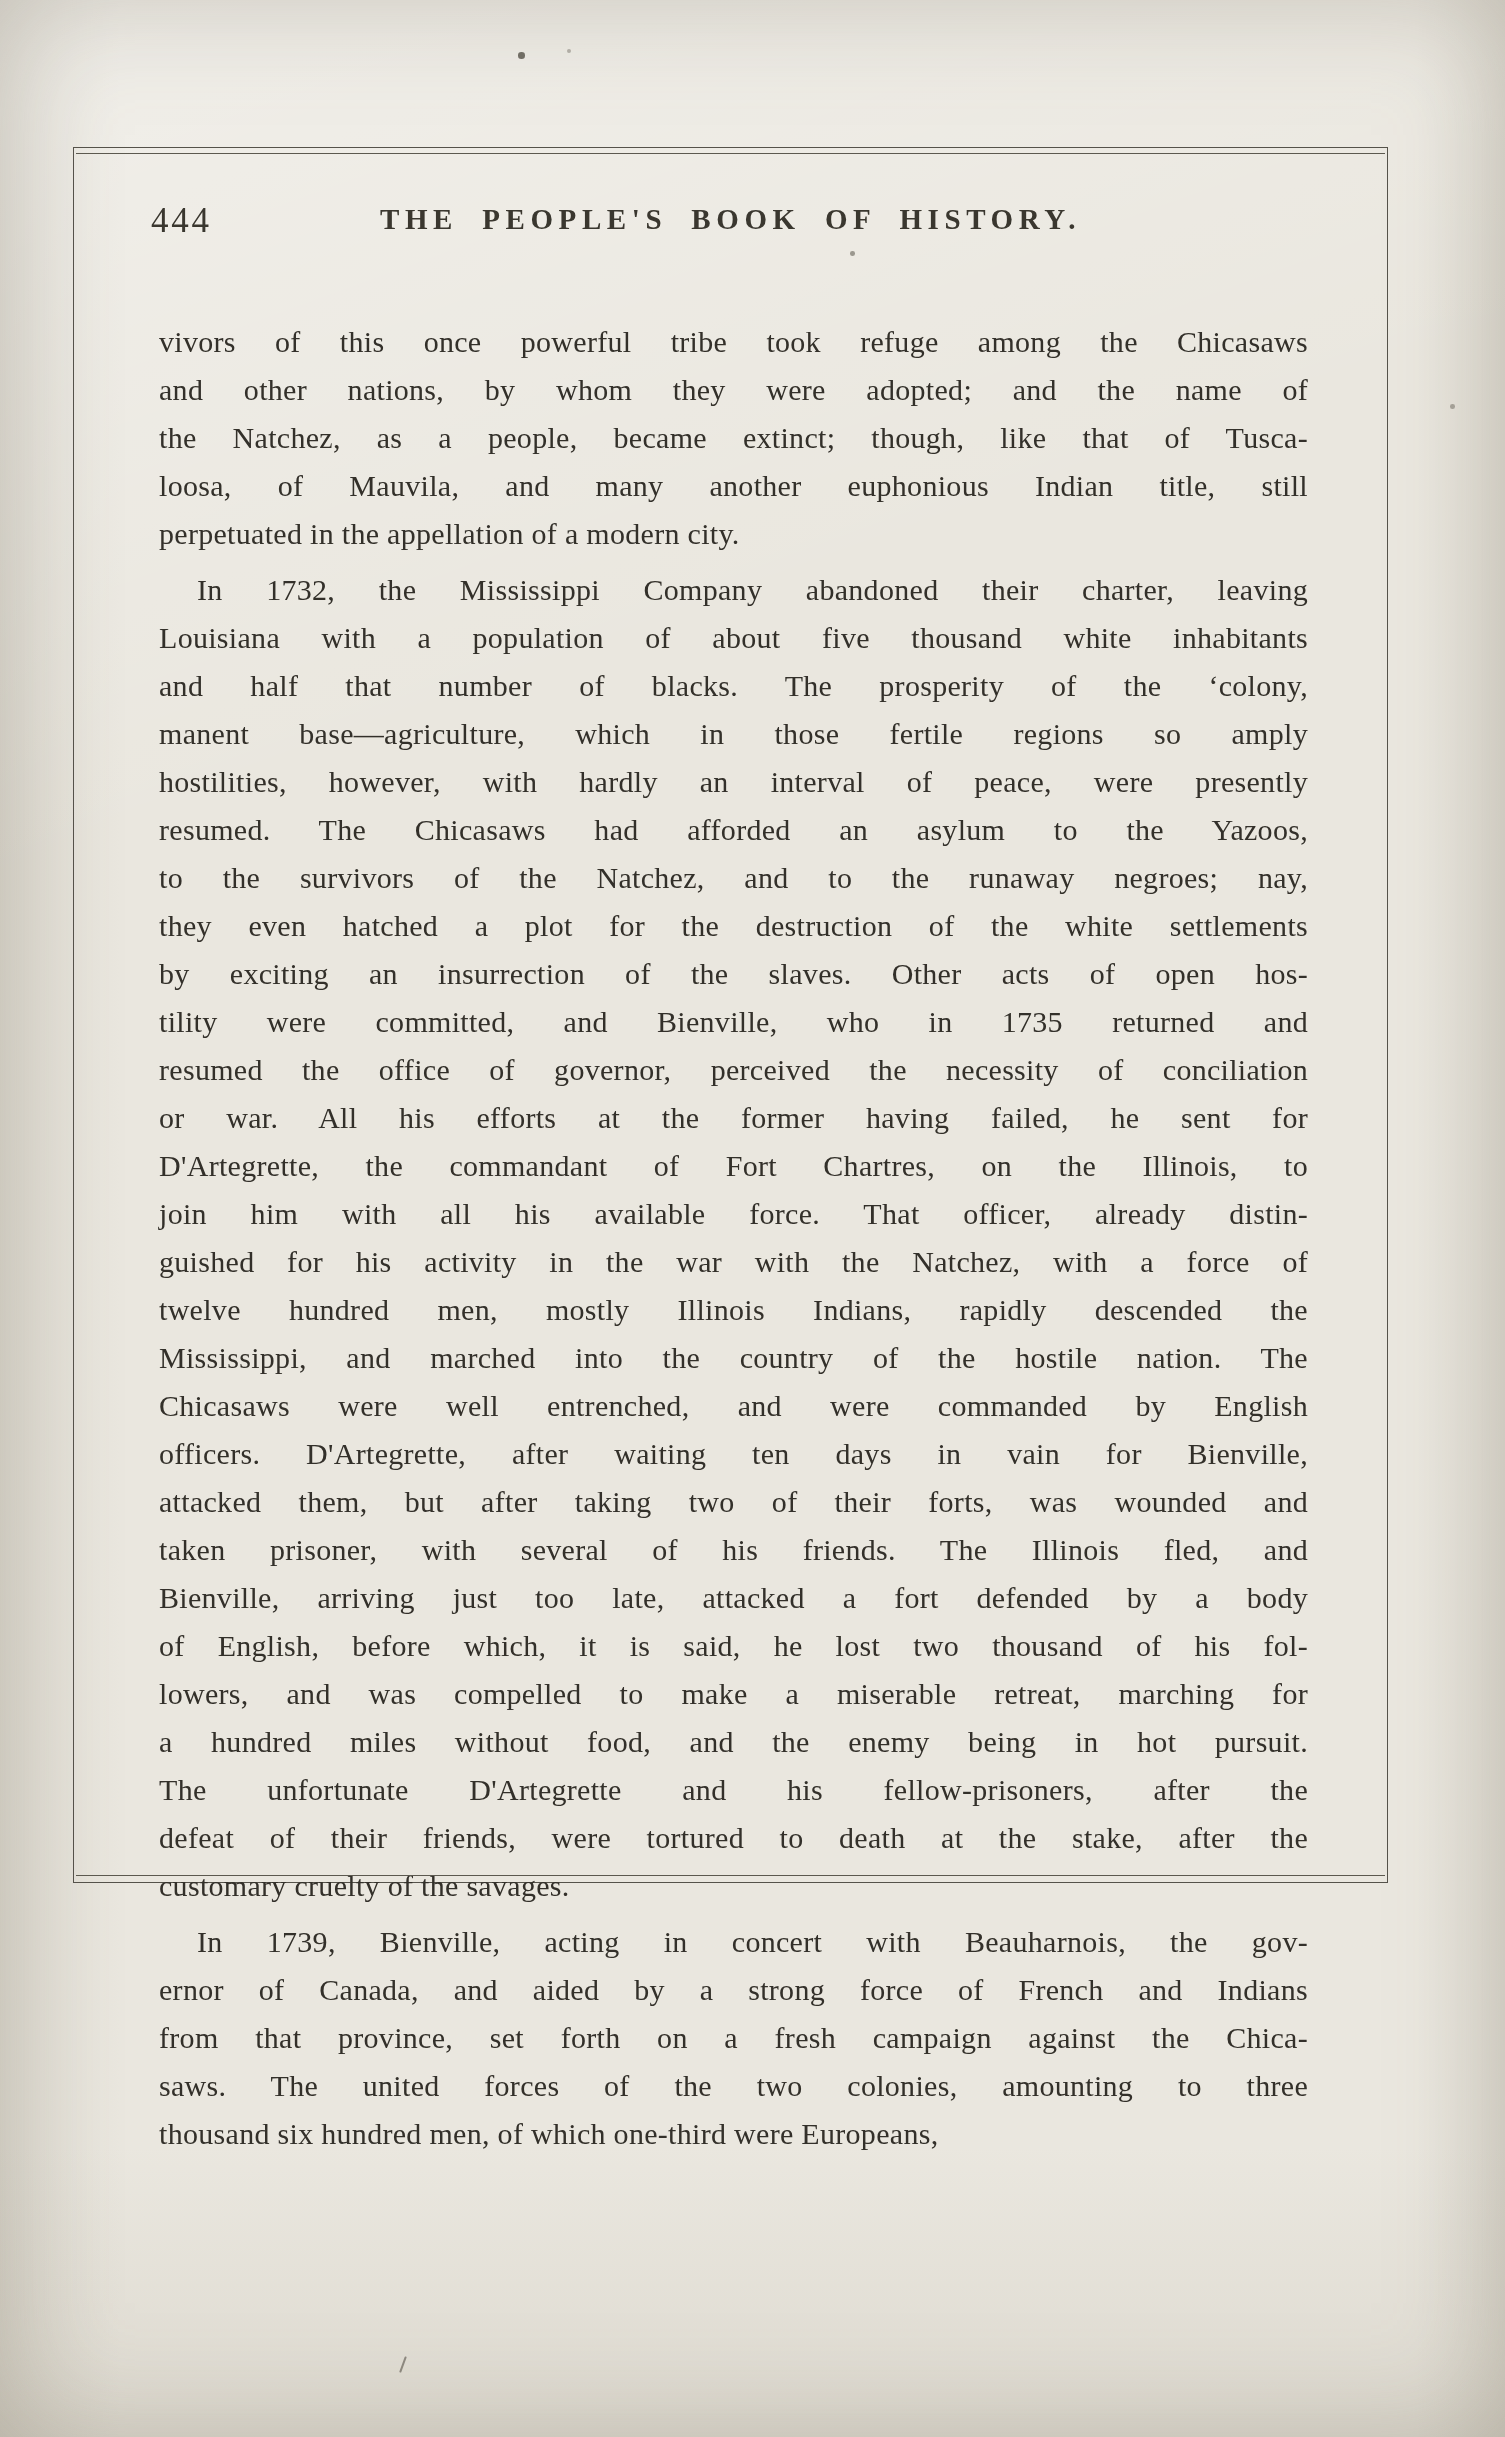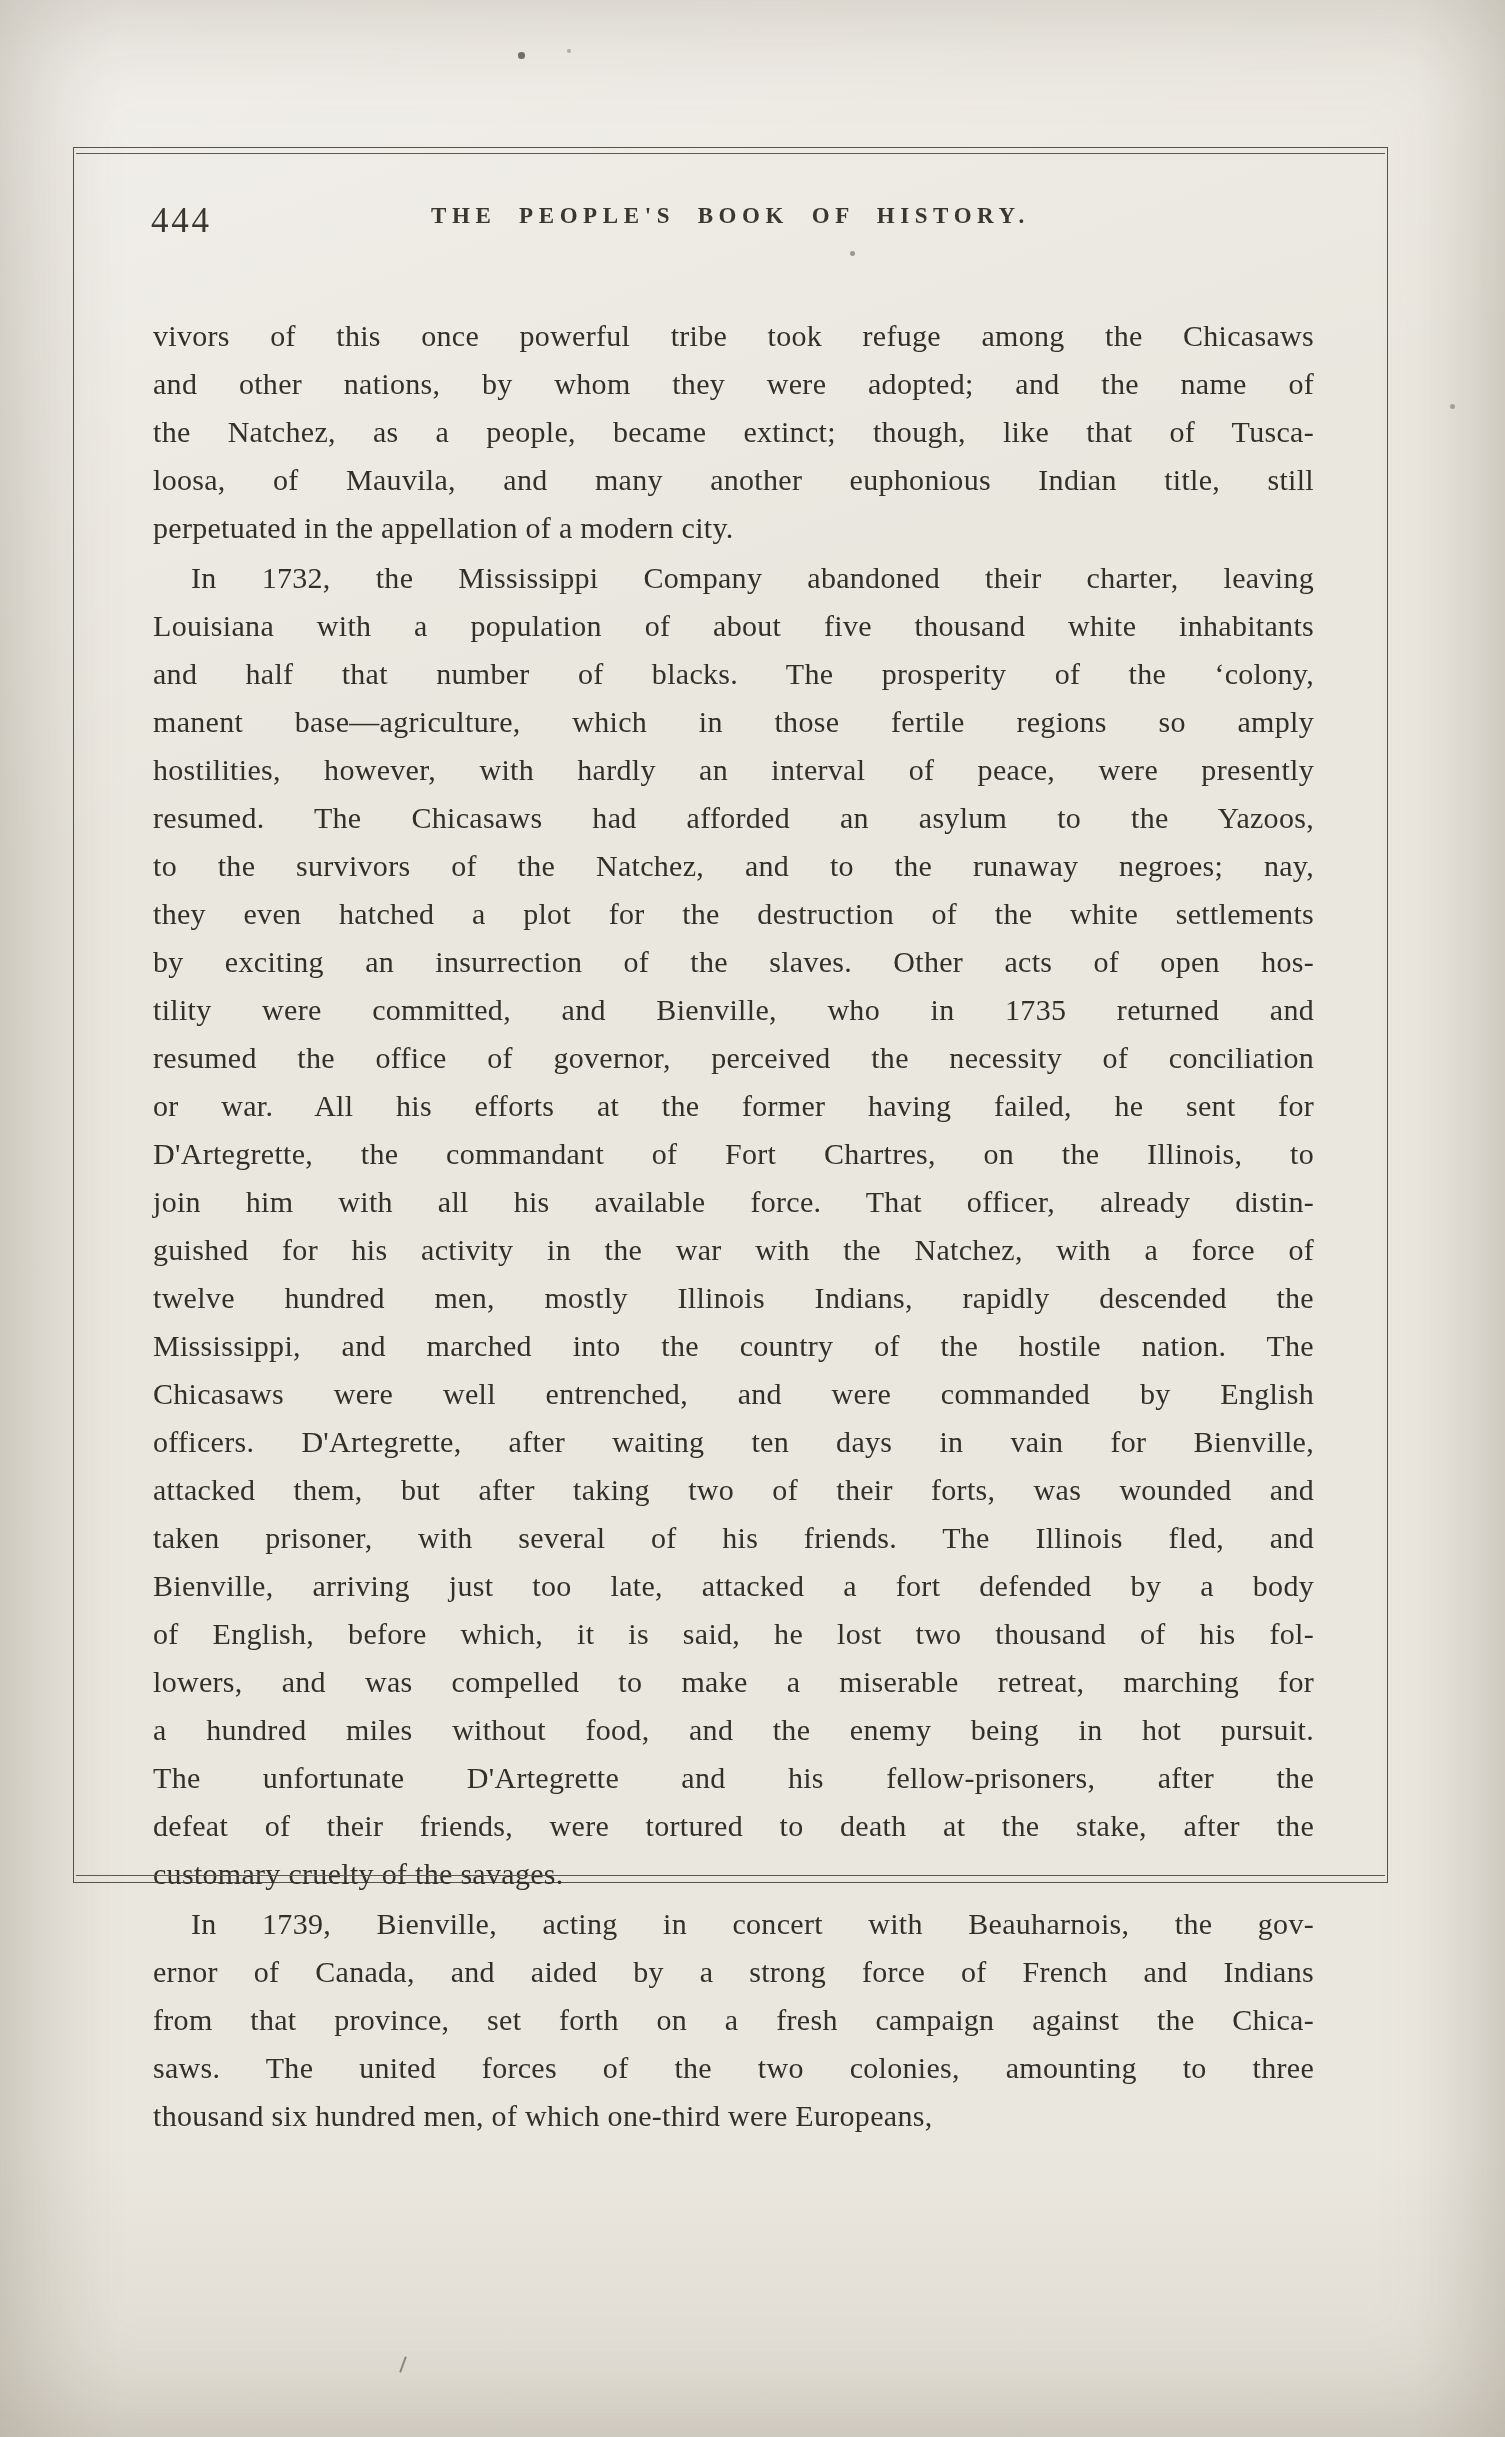--- a/index.html
+++ b/index.html
@@ -60,37 +60,37 @@
     font-size: 35px;
     letter-spacing: 2.8px;
     color: #3a372f;
   }
   .running-title {
     position: absolute;
     left: 0;
     right: 0;
     top: 5.6px;
     text-align: center;
-    font-size: 23px;
+    font-size: 29px;
     font-weight: bold;
     letter-spacing: 5.6px;
     word-spacing: 11.3px;
     color: #3a372f;
   }
   .page-body {
     position: absolute;
     left: 77px;
     right: 71px;
     top: 162px;
     font-size: 30px;
     line-height: 48px;
     letter-spacing: 0.3px;
     color: #33302a;
   }
-  .para { margin: 2px; }
+  .para { margin: 8px; }
   .line {
     text-align: justify;
     text-align-last: justify;
     white-space: nowrap;
   }
   .line.last {
     text-align-last: left;
     white-space: normal;
   }
   .para.indent .line.first {

